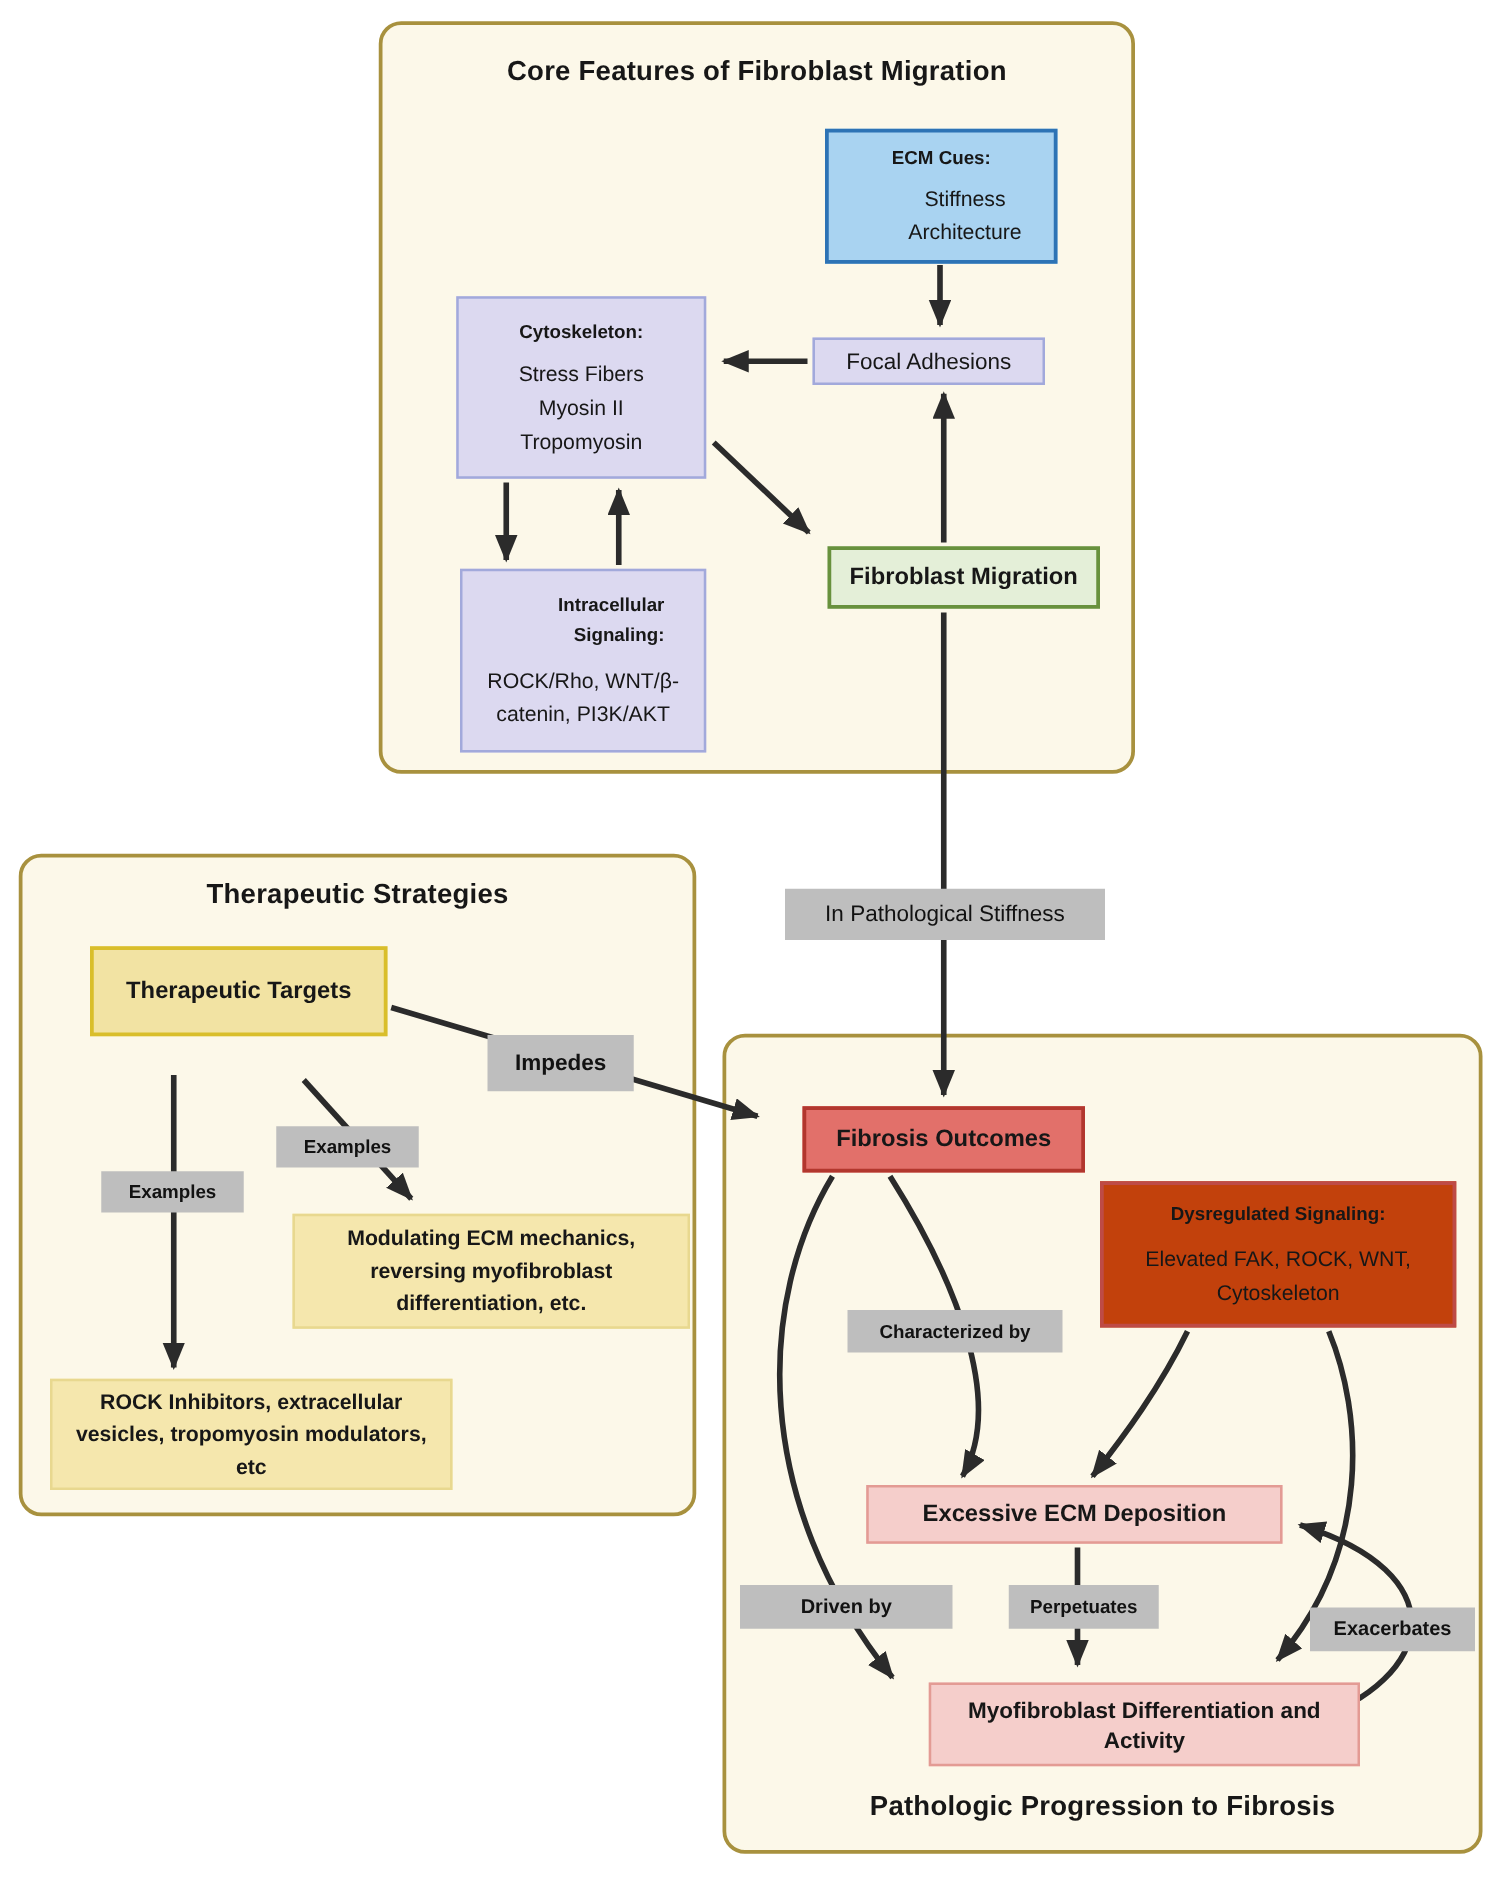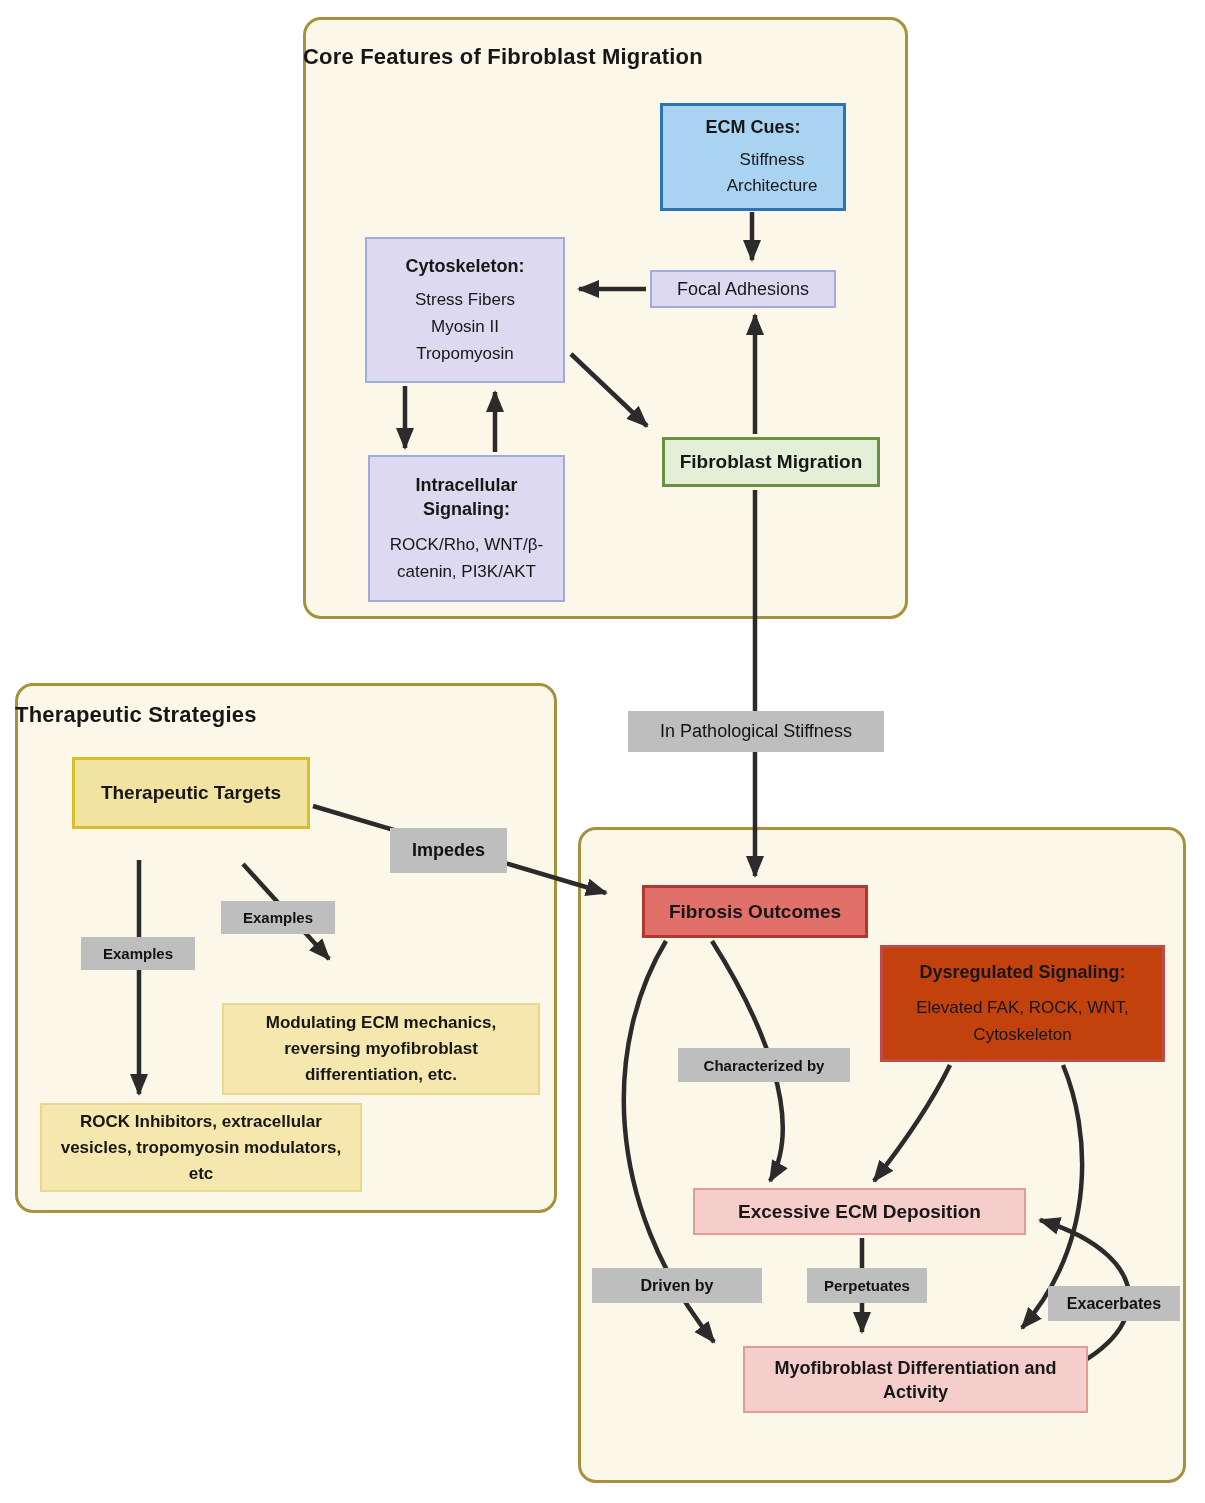--- a/index.html
+++ b/index.html
@@ -7,30 +7,30 @@
     position:relative; width:1205px; height:1503px;
     font-family:"Liberation Sans", "DejaVu Sans", sans-serif;
     color:#171717; overflow:hidden; background:#ffffff;
   }
   .panel {
     position:absolute; box-sizing:border-box;
     background:#FCF8E9; border:3.5px solid #A8913E; border-radius:18px;
     z-index:1;
   }
   .panel-title {
-    position:absolute; z-index:3; 
+    position:absolute; z-index:3; text-align:center;
     font-weight:bold; font-size:22px; letter-spacing:0.2px;
   }
   #arrow-layer { position:absolute; left:0; top:0; z-index:2; }
   .box {
     position:absolute; box-sizing:border-box; z-index:3;
     display:flex; flex-direction:column; align-items:center; justify-content:center;
     text-align:center; padding:6px 8px;
   }
-  .box-title { font-weight:bold; font-size:18px; line-height:24px; }
+  .box-title { font-weight:bold; font-size:15px; line-height:24px;text-align:right; }
   .box-body  { font-size:17px; line-height:27px; margin-top:10px; white-space:pre-line; }
   .blue     { background:#A9D3F1; border:3px solid #2D73B5; }
   .lavender { background:#DCD9F0; border:2.5px solid #A2A9DB; }
   .green    { background:#E4EFD8; border:3px solid #68913D; }
   .yellow   { background:#F2E3A3; border:3px solid #D9BE2B; }
   .yellow-light { background:#F5E7AD; border:2.5px solid #E8D88F; }
   .red      { background:#E2706A; border:3.5px solid #B2372E; }
   .pink     { background:#c2410c; border:3px solid #BE4B46; }
   .pink-light { background:#F5CECB; border:2.5px solid #E39B94; }
   .plain-label { font-size:18px; }
@@ -77,20 +77,21 @@
       <path d="M712 941 C762 1020, 805 1120, 770 1181" marker-end="url(#ah)"></path>
       <path d="M950 1065 C928 1110, 900 1148, 874 1181" marker-end="url(#ah)"></path>
       <path d="M1063 1065 C1090 1130, 1098 1240, 1022 1328" marker-end="url(#ah)"></path>
       <path d="M1046 1378 C1152 1342, 1164 1258, 1040 1220" marker-end="url(#ah)"></path>
       <path d="M862 1238 L862 1332" marker-end="url(#ah)"></path>
     </g>
   </svg>
 
   <div class="panel-title" style="left:303px; top:44px; width:605px;">Core Features of Fibroblast Migration</div>
   <div class="panel-title" style="left:15px; top:702px; width:542px;">Therapeutic Strategies</div>
+  <div class="panel-title" style="left:578px; top:1432px; width:608px;">Pathologic Progression to Fibrosis</div>
 
   <div class="box blue" style="left:660px; top:103px; width:186px; height:108px;">
     <div class="box-title">ECM Cues:</div>
     <div class="box-body" style="margin-top:8px; line-height:26px;margin-left:38px;"><span>Stiffness</span><br><span>Architecture</span></div>
   </div>
 
   <div class="box lavender" style="left:365px; top:237px; width:200px; height:146px;">
     <div class="box-title">Cytoskeleton:</div>
     <div class="box-body" style="margin-top:8px;"><span>Stress Fibers</span><br><span>Myosin II</span><br><span>Tropomyosin</span></div>
   </div>
@@ -107,21 +108,21 @@
   <div class="gray-label gl-reg-18" style="left:628px; top:711px; width:256px; height:41px;">In Pathological Stiffness</div>
 
   <div class="box yellow bold-19" style="left:72px; top:757px; width:238px; height:72px;">Therapeutic Targets</div>
 
   <div class="gray-label gl-bold-18" style="left:390px; top:828px; width:117px; height:45px;">Impedes</div>
 
   <div class="gray-label gl-bold-15" style="left:81px; top:937px; width:114px; height:33px;">Examples</div>
 
   <div class="gray-label gl-bold-15" style="left:221px; top:901px; width:114px; height:33px;">Examples</div>
 
-  <div class="box yellow-light bold-17" style="left:222px; top:971px; width:318px; height:92px;margin-top:32px;">Modulating ECM mechanics, reversing myofibroblast differentiation, etc.</div>
+  <div class="box yellow-light bold-17" style="left:234px; top:971px; width:318px; height:92px;">Modulating ECM mechanics, reversing myofibroblast differentiation, etc.</div>
 
   <div class="box yellow-light bold-17" style="left:40px; top:1103px; width:322px; height:89px;">ROCK Inhibitors, extracellular vesicles, tropomyosin modulators, etc</div>
 
   <div class="box red bold-19" style="left:642px; top:885px; width:226px; height:53px;">Fibrosis Outcomes</div>
 
   <div class="box pink" style="left:880px; top:945px; width:285px; height:117px;">
     <div class="box-title">Dysregulated Signaling:</div>
     <div class="box-body" style="max-width:220px;">Elevated FAK, ROCK, WNT, Cytoskeleton</div>
   </div>
 

